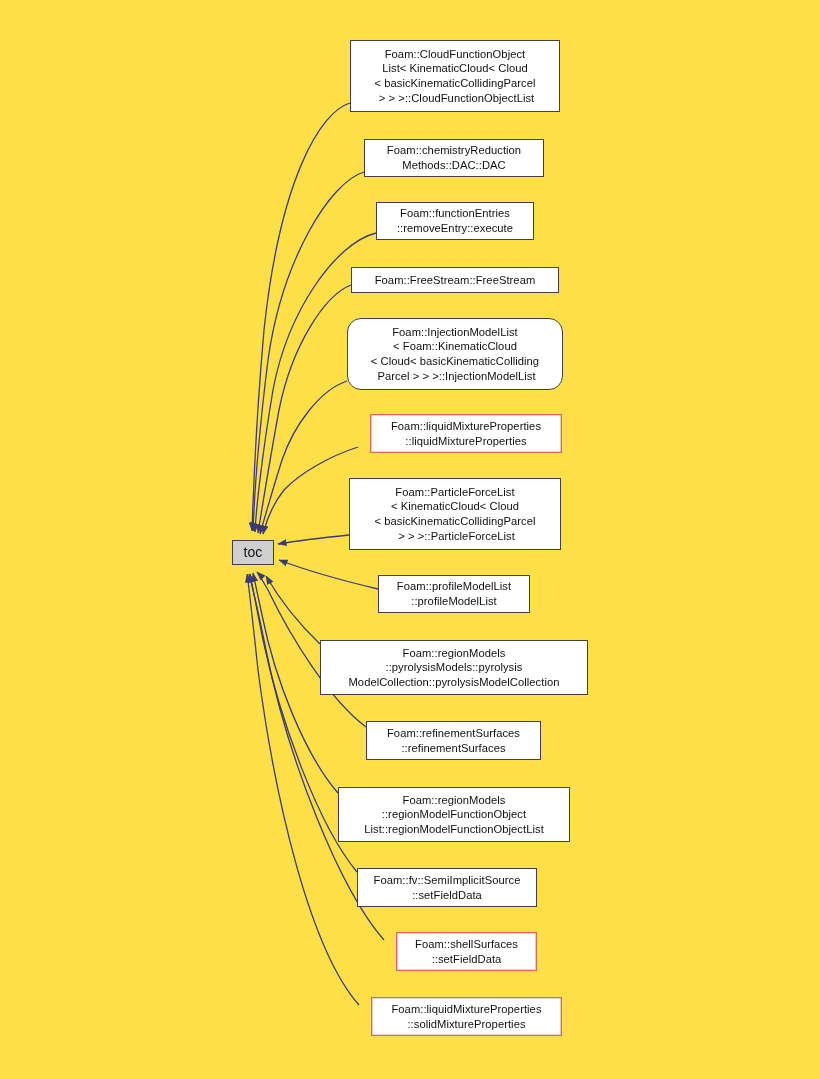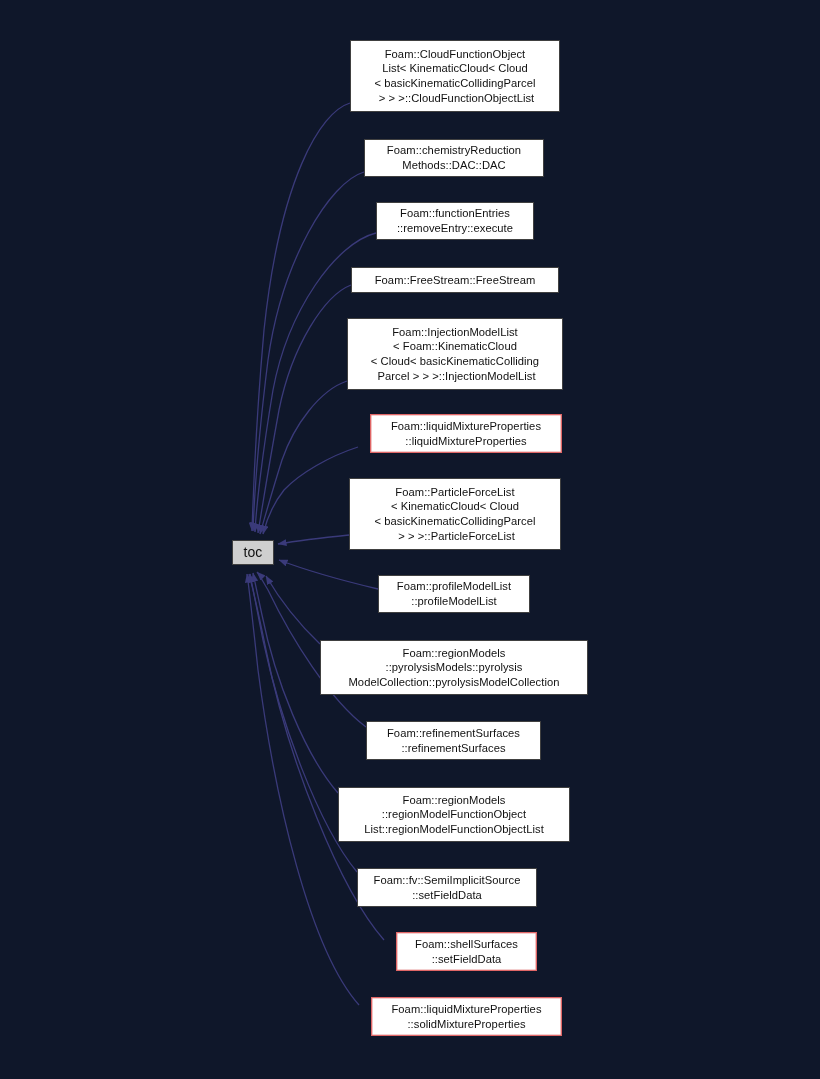--- a/index.html
+++ b/index.html
@@ -4,21 +4,21 @@
 <style>
   html, body {
     margin: 0;
     padding: 0;
     background: #f4f4f4;
   }
   #graph-root {
     position: relative;
     width: 820px;
     height: 1079px;
-    background: #0f172a;
+    background: #fde047;
     font-family: "Liberation Sans", sans-serif;
     overflow: hidden;
   }
   #edge-layer {
     position: absolute;
     left: 0;
     top: 0;
     width: 820px;
     height: 1079px;
     pointer-events: none;
@@ -85,21 +85,21 @@
   <div id="node-layer">
       <div class="node" style="left: 350px; top: 40px; width: 210px; height: 72px; border-color: rgb(64, 64, 64);"><span class="node-label">Foam::CloudFunctionObject
 List&lt; KinematicCloud&lt; Cloud
 &lt; basicKinematicCollidingParcel
  &gt; &gt; &gt;::CloudFunctionObjectList</span></div>
       <div class="node" style="left: 364px; top: 139px; width: 180px; height: 38px; border-color: rgb(64, 64, 64);"><span class="node-label">Foam::chemistryReduction
 Methods::DAC::DAC</span></div>
       <div class="node" style="left: 376px; top: 202px; width: 158px; height: 38px; border-color: rgb(64, 64, 64);"><span class="node-label">Foam::functionEntries
 ::removeEntry::execute</span></div>
       <div class="node" style="left: 351px; top: 267px; width: 208px; height: 26px; border-color: rgb(64, 64, 64);"><span class="node-label">Foam::FreeStream::FreeStream</span></div>
-      <div class="node" style="left: 347px; top: 318px; width: 216px; height: 72px; border-color: rgb(64, 64, 64);"><span class="node-label">Foam::InjectionModelList
+      <div class="node" style="left: 347px; top: 318px; width: 216px; height: 72px; border-color: rgb(64, 64, 64); border-radius: 14px;"><span class="node-label">Foam::InjectionModelList
 &lt; Foam::KinematicCloud
 &lt; Cloud&lt; basicKinematicColliding
  Parcel &gt; &gt; &gt;::InjectionModelList</span></div>
       <div class="node red" style="left: 358px; top: 414px; width: 192px; height: 39px; border-color: rgb(224, 102, 102);"><span class="node-label">Foam::liquidMixtureProperties
 ::liquidMixtureProperties</span></div>
       <div class="node" style="left: 349px; top: 478px; width: 212px; height: 72px; border-color: rgb(64, 64, 64);"><span class="node-label">Foam::ParticleForceList
 &lt; KinematicCloud&lt; Cloud
 &lt; basicKinematicCollidingParcel
  &gt; &gt; &gt;::ParticleForceList</span></div>
       <div class="node" style="left: 378px; top: 575px; width: 152px; height: 38px; border-color: rgb(64, 64, 64);"><span class="node-label">Foam::profileModelList

